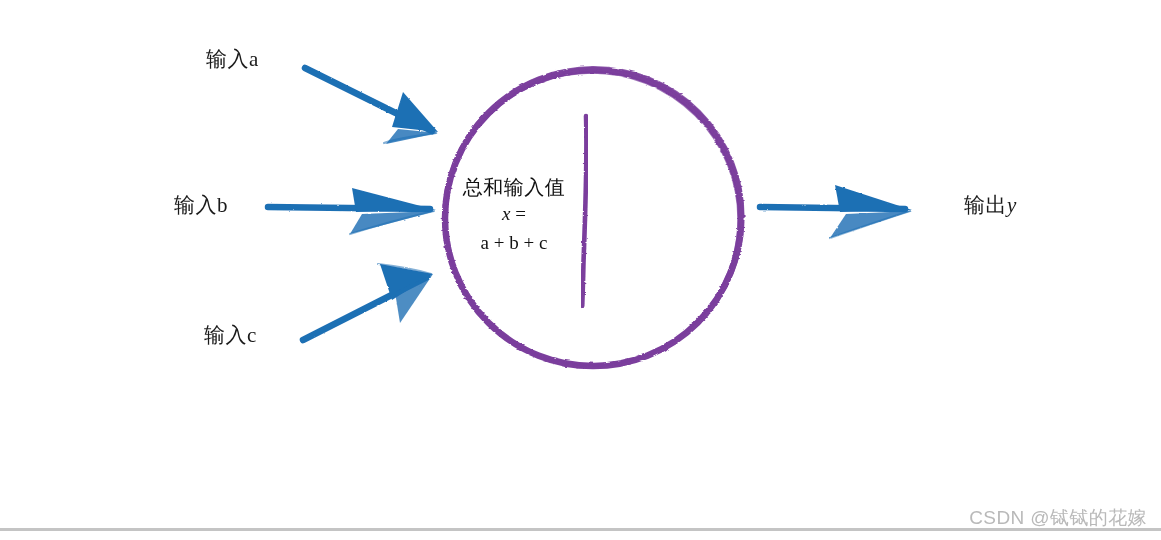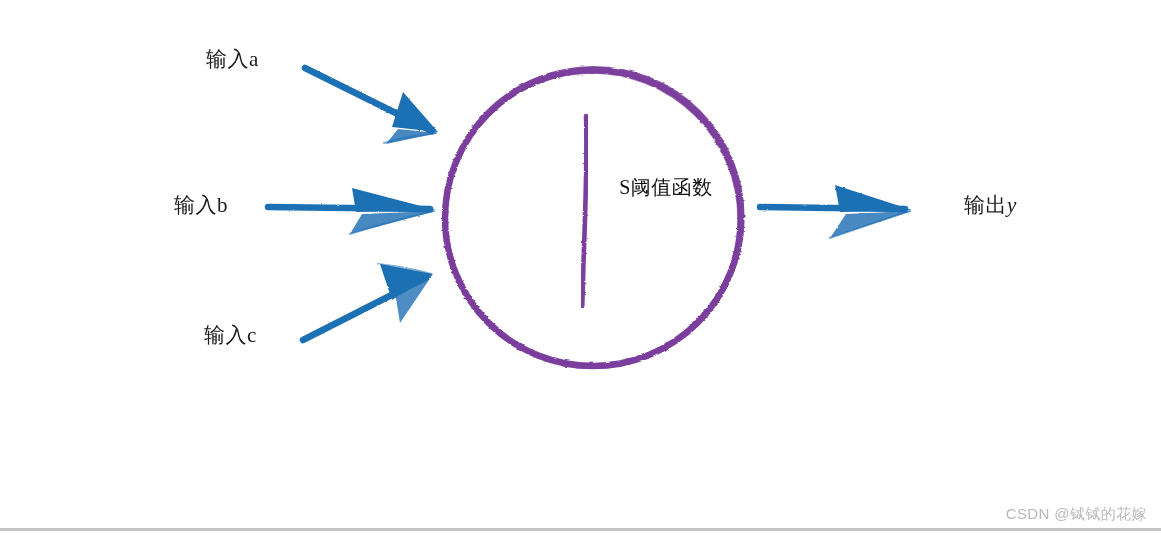--- a/index.html
+++ b/index.html
@@ -90,21 +90,21 @@
   #caption .body {
     color: #111;
   }
 
   
   #watermark {
     position: absolute;
     right: 14px;
     top: 505px;
     font-family: "Liberation Sans", "DejaVu Sans", sans-serif;
-    font-size: 15px;
+    font-size: 19px;
     color: #b9b9b9;
     white-space: nowrap;
     letter-spacing: 0.4px;
   }
   #bottom-rule {
     position: absolute;
     left: 0;
     top: 528px;
     width: 1161px;
     height: 3px;
@@ -174,22 +174,26 @@
   </svg>
 
   <div class="lbl input-label" style="left:206px; top:49px;">输入a</div>
 
   <div class="lbl input-label" style="left:174px; top:195px;">输入b</div>
 
   <div class="lbl input-label" style="left:204px; top:325px;">输入c</div>
 
   <div class="lbl output-label" style="left:964px; top:195px;"><span>输出</span><span class="var-it">y</span></div>
 
+  <div class="node-left" style="left:444px; top:175px; width:140px;">
+    <div class="node-head">总和输入值</div>
+    <div class="node-sub"><span class="it">x</span><span> =</span></div>
+    <div class="node-sub">a + b + c</div>
+  </div>
 
   <div class="node-right" style="left:596px; top:175px; width:140px;">
-    <div class="node-head">S阈值函数</div>
   </div>
 
 
   <div id="watermark">CSDN @铽铽的花嫁</div>
   <div id="bottom-rule"></div>
 
 </div>
 
 </body></html>

